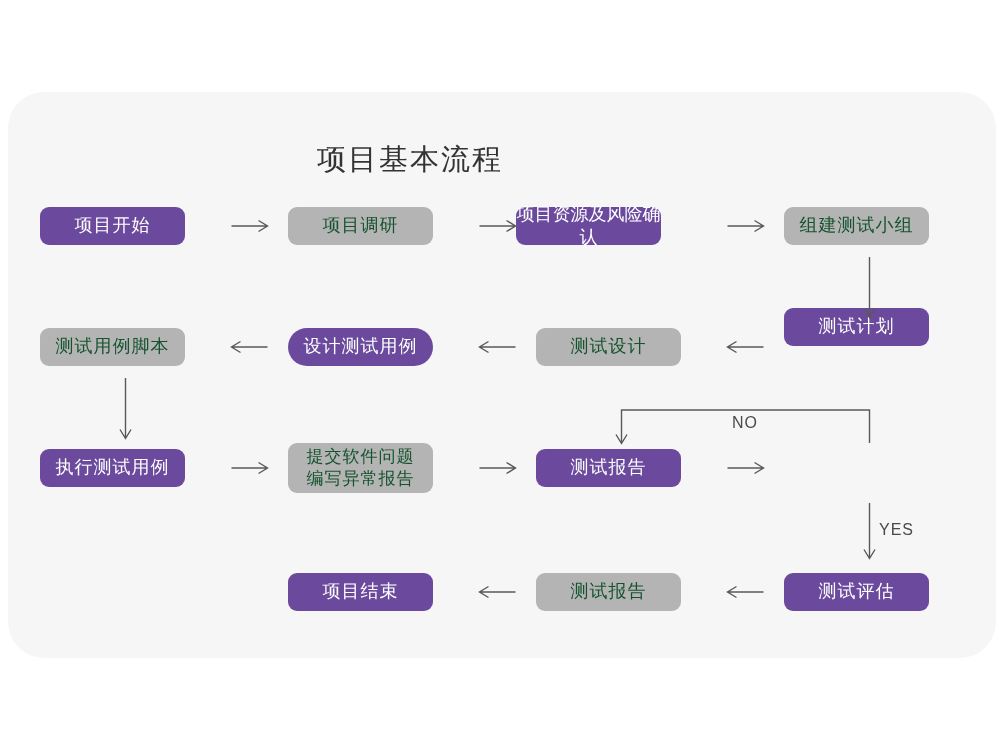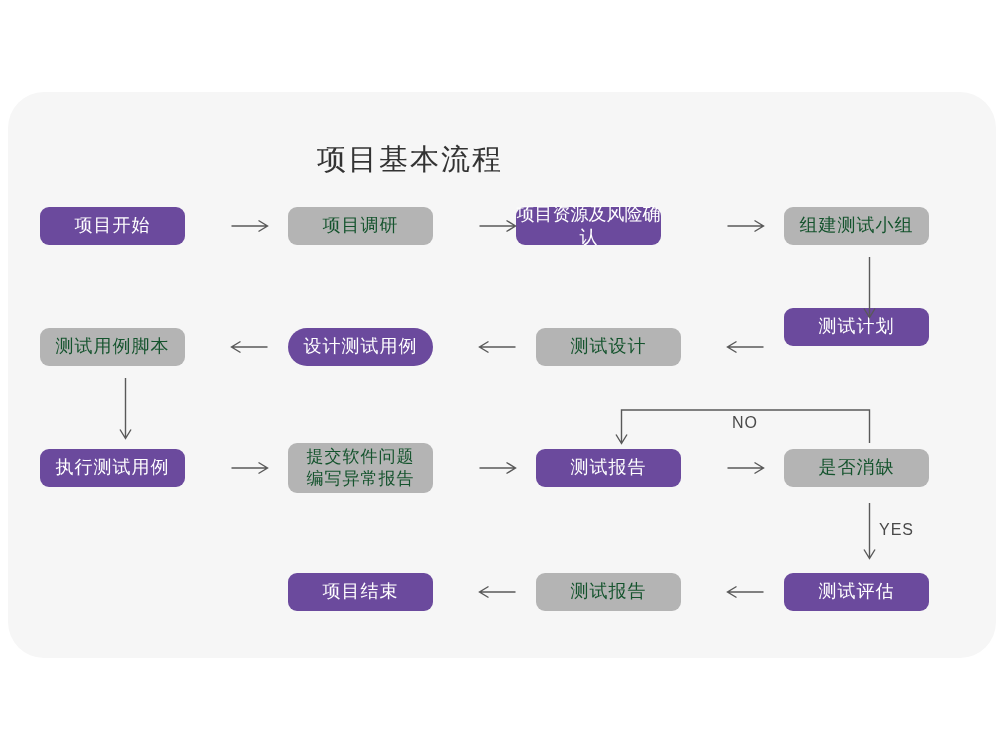--- a/index.html
+++ b/index.html
@@ -131,23 +131,20 @@
   <div class="node purple" style="left:40px;  top:449px;">
     <span>执行测试用例</span>
   </div>
   <div class="node gray two-line" style="left:288px; top:443px;">
     <span>提交软件问题</span>
     <span>编写异常报告</span>
   </div>
   <div class="node purple" style="left:536px; top:449px;">
     <span>测试报告</span>
   </div>
-  <div class="node gray" style="left:784px; top:449px;">
-    <span>是否消缺</span>
-  </div>
 
   <div class="node purple" style="left:288px; top:573px;">
     <span>项目结束</span>
   </div>
   <div class="node purple" style="left:784px; top:573px;">
     <span>测试评估</span>
   </div>
   <div class="node gray" style="left:536px; top:573px;">
     <span>测试报告</span>
   </div>

